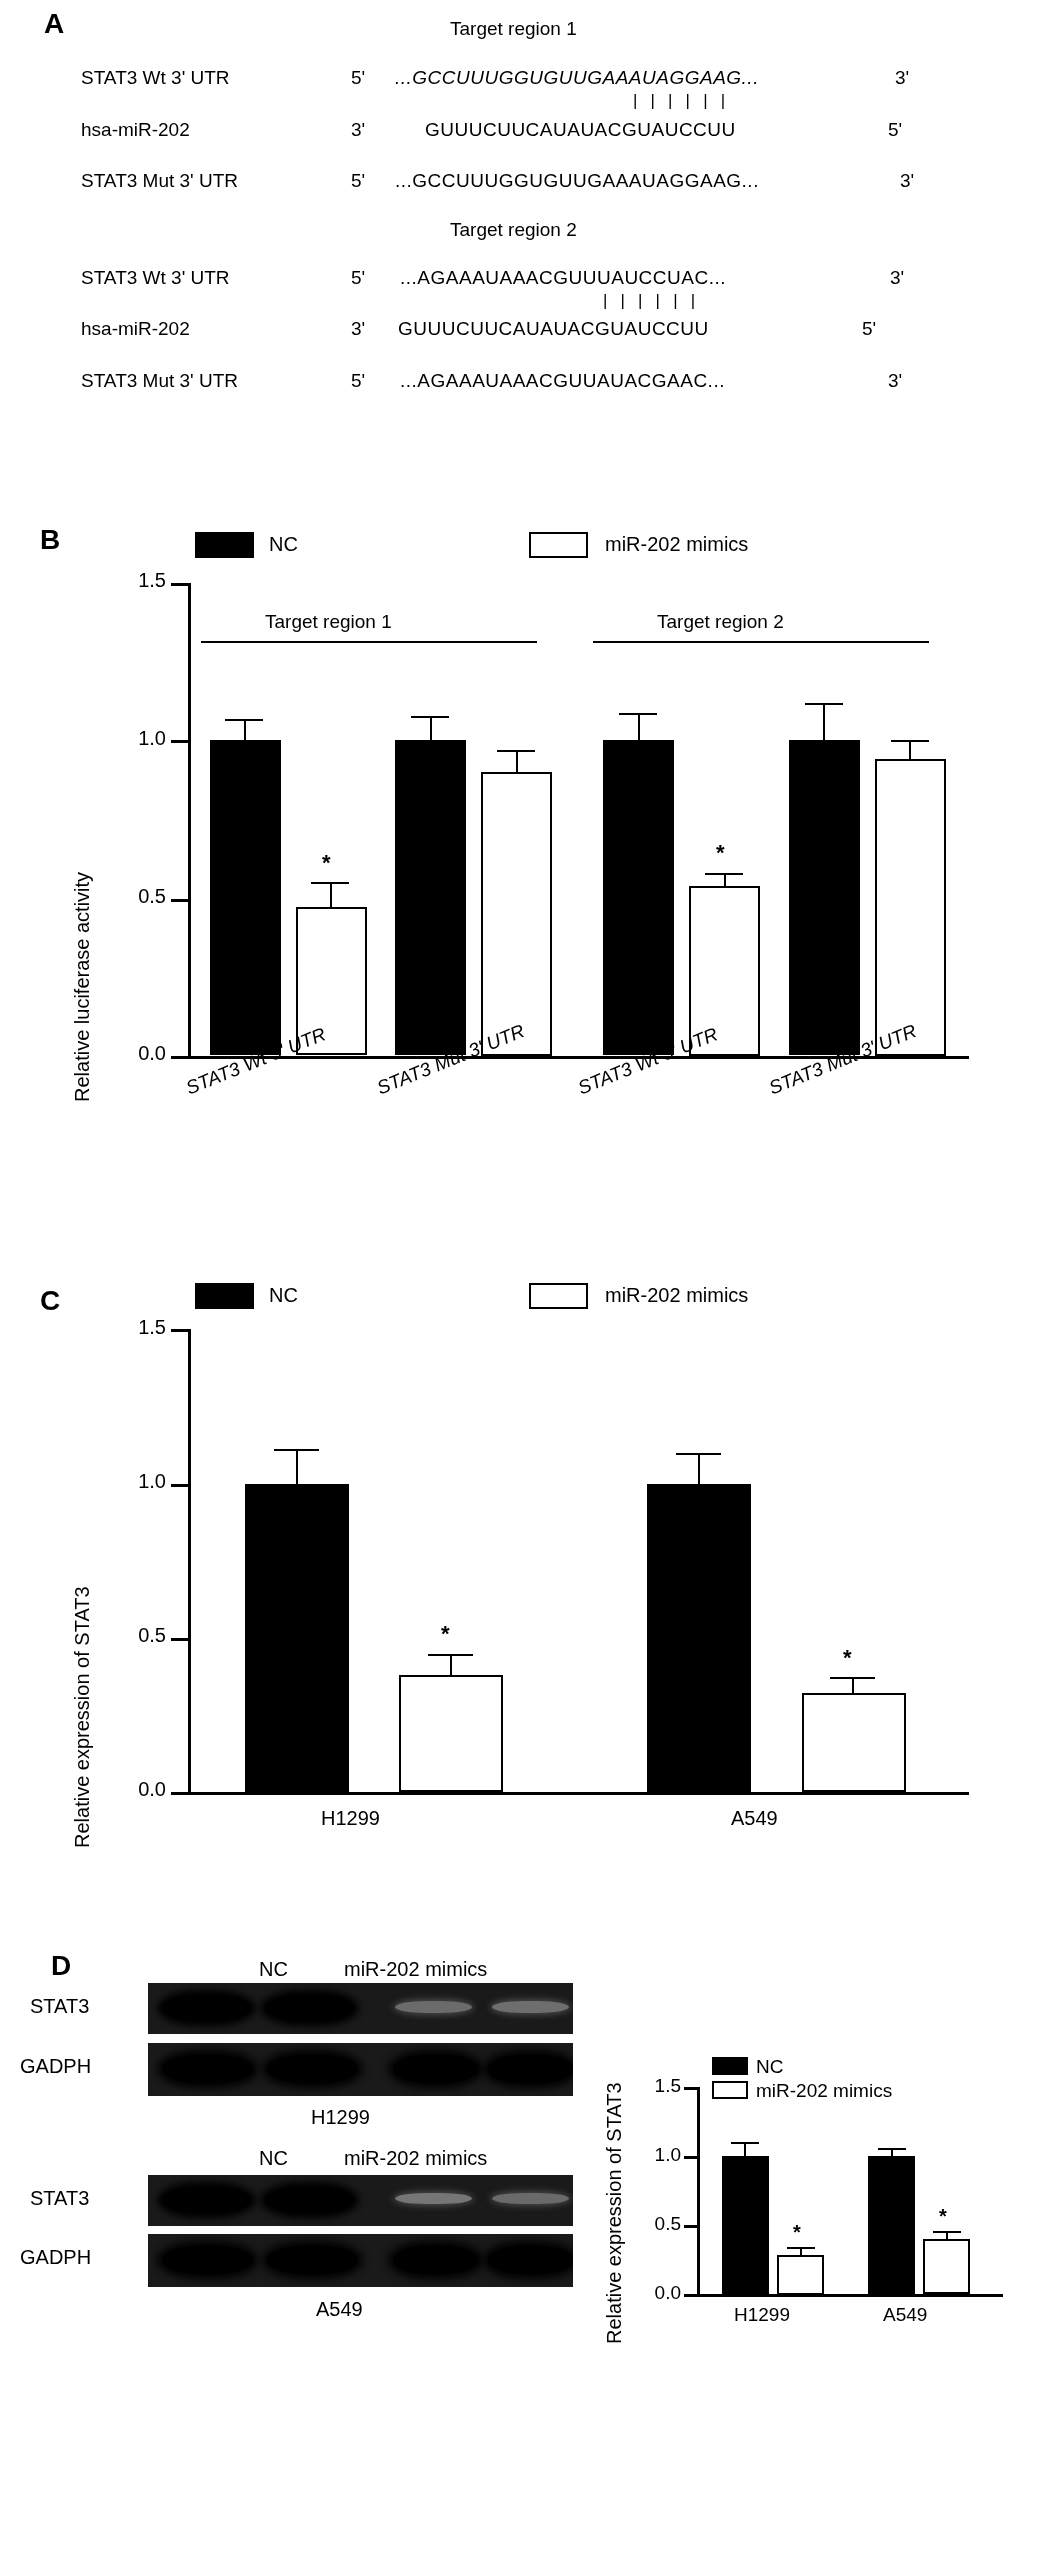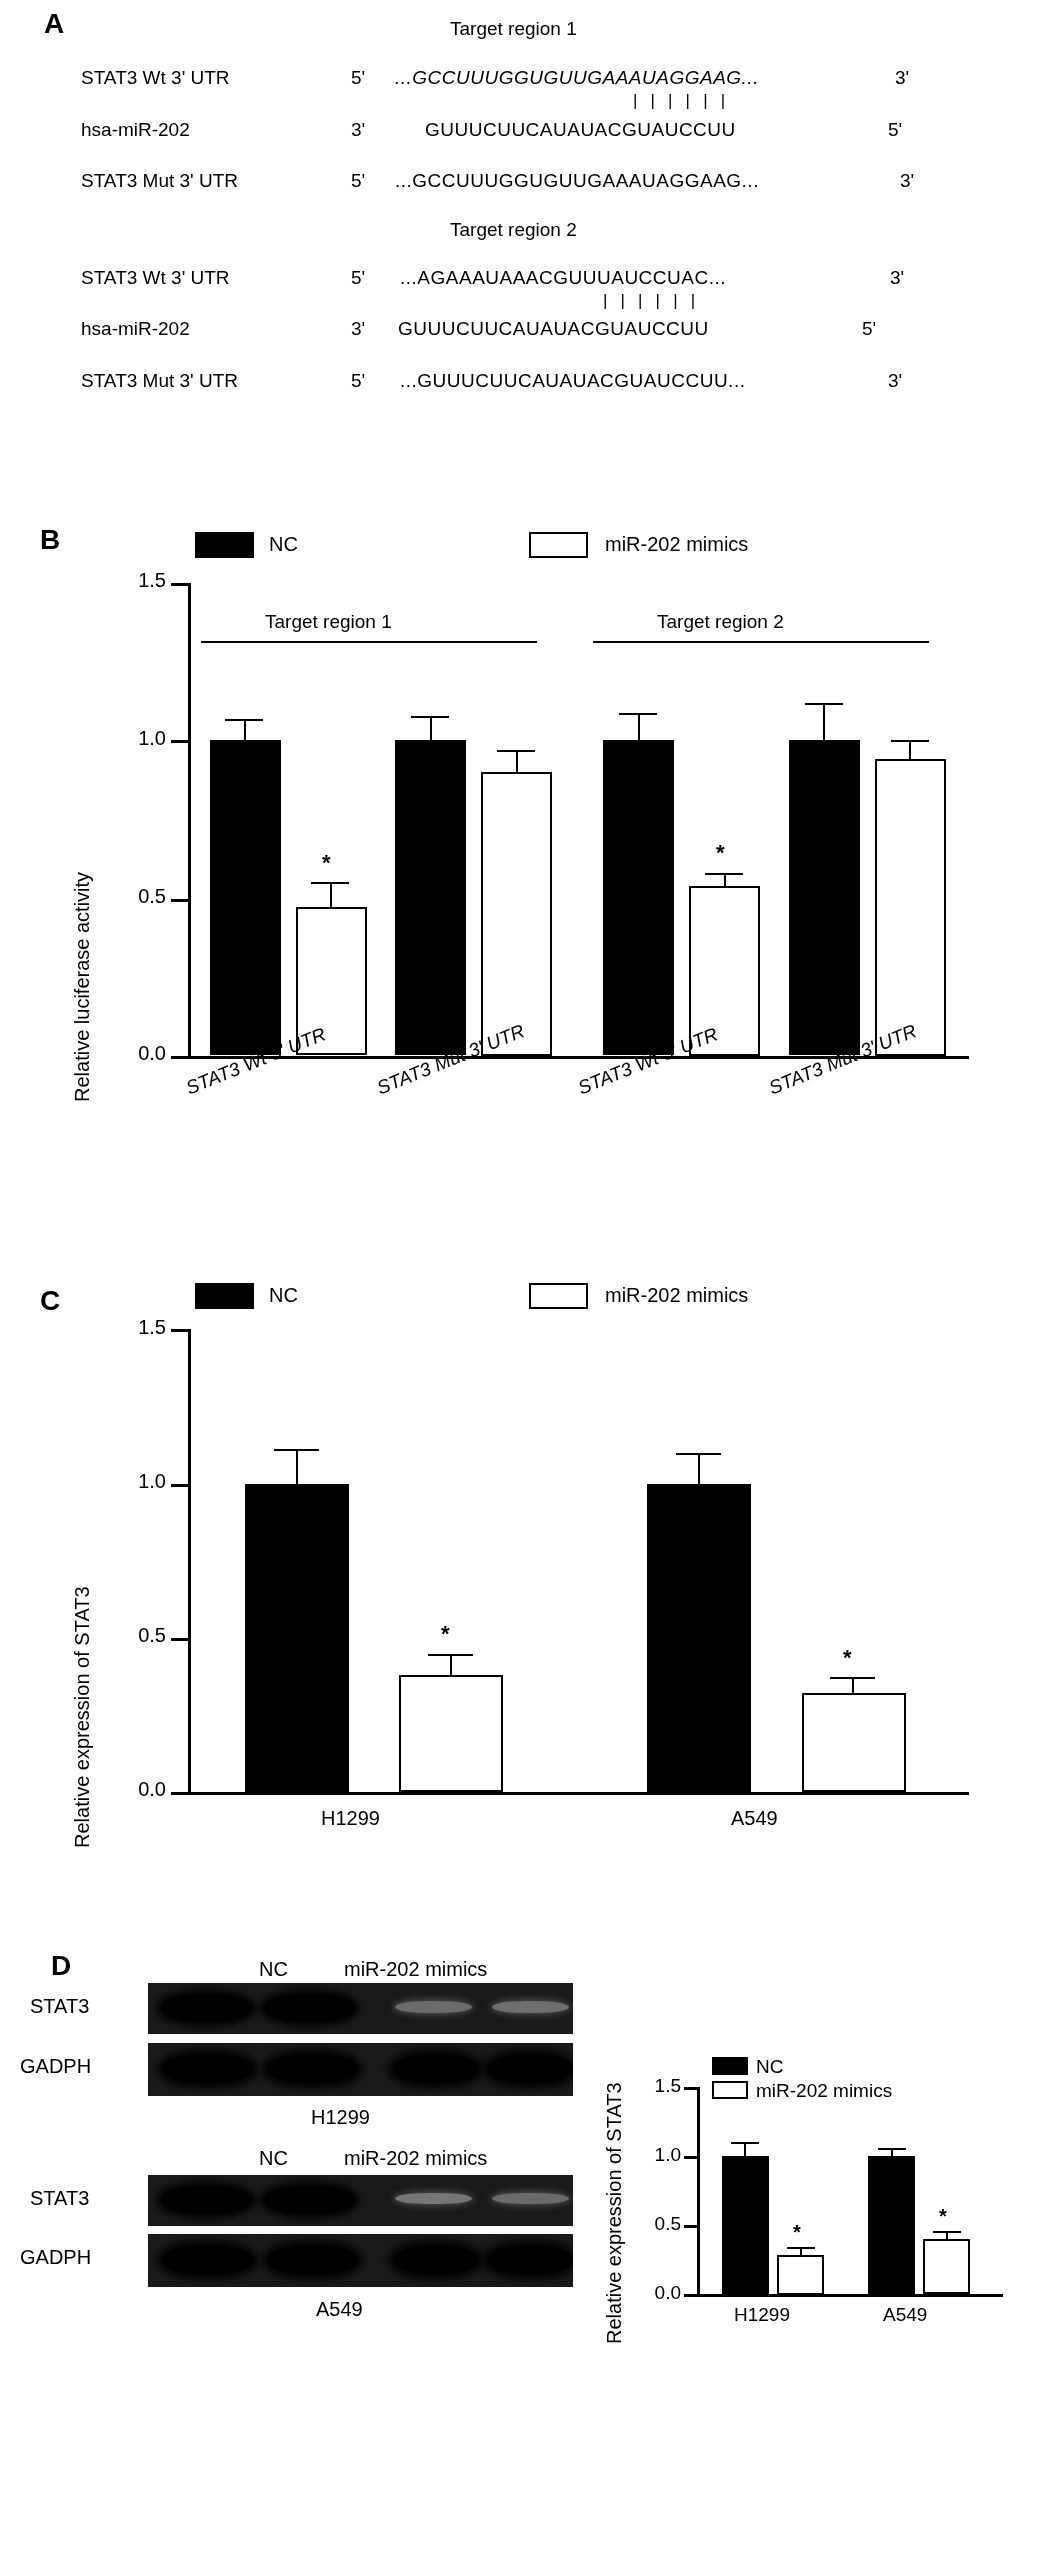--- a/index.html
+++ b/index.html
@@ -69,21 +69,21 @@
 
   <div class="bars" style="left:603px;top:291px;">| | | | | |</div>
 
   <div class="seq-label" style="left:81px;top:318px;">hsa-miR-202</div>
   <div class="seq-prime" style="left:351px;top:318px;">3'</div>
   <div class="seq-mid" style="left:398px;top:318px;">GUUUCUUCAUAUACGUAUCCUU</div>
   <div class="seq-prime" style="left:862px;top:318px;">5'</div>
 
   <div class="seq-label" style="left:81px;top:370px;">STAT3 Mut 3' UTR</div>
   <div class="seq-prime" style="left:351px;top:370px;">5'</div>
-  <div class="seq-mid" style="left:400px;top:370px;">...GUUUCUUCAUAUACGUAUCCUU...</div>
+  <div class="seq-mid" style="left:400px;top:370px;">...AGAAAUAAACGUUAUACGAAC...</div>
   <div class="seq-prime" style="left:888px;top:370px;">3'</div>
 </div>
 
 <div class="chart" id="panelB" style="left:0;top:514px;width:1051px;height:692px;">
   <div class="panel-letter" style="left:40px;top:10px;">B</div>
 
   <div class="ylabel" style="left:71px;top:588px;transform:rotate(-90deg);">Relative luciferase activity</div>
 
   <div class="axis-line" style="left:188px;top:69px;width:3px;height:474px;"></div>
   <div class="axis-line" style="left:188px;top:542px;width:781px;height:3px;"></div>

